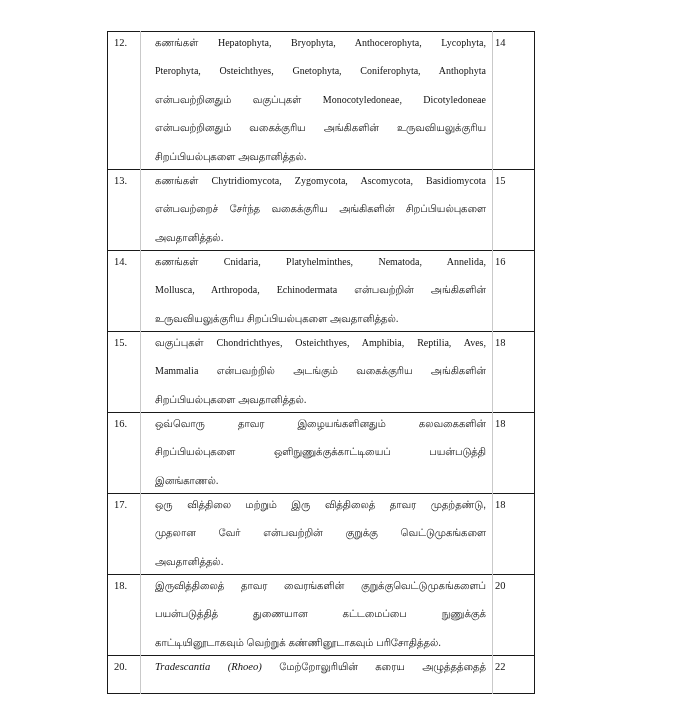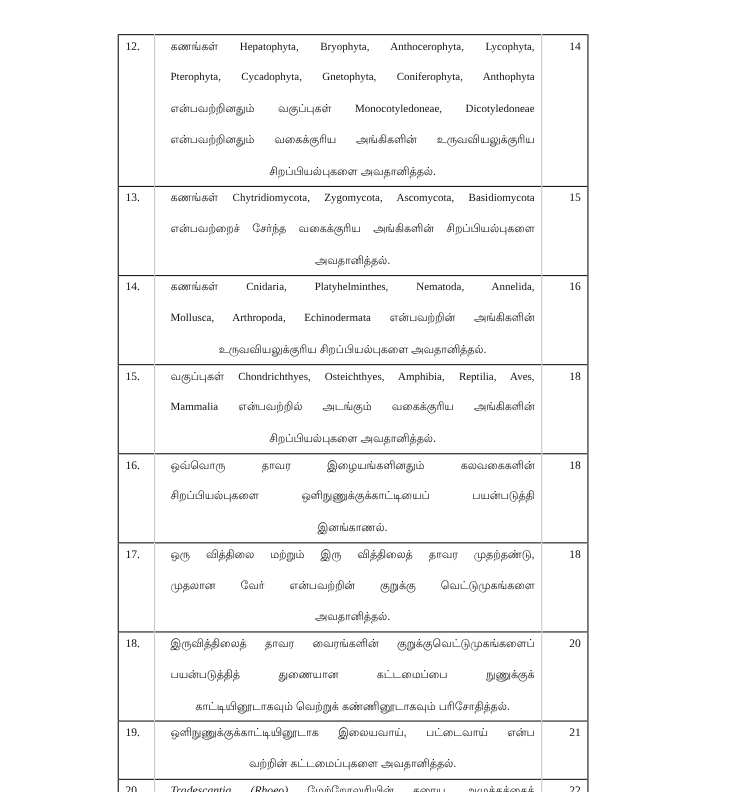--- a/index.html
+++ b/index.html
@@ -62,21 +62,21 @@
     font-size: 10.6px;
     line-height: 14.2px;
     text-align: justify;
     text-justify: inter-word;
     word-spacing: 0.2px;
   }
 
   .syllabus-table td.col-page {
     border-right: 1.5px solid #1a1a1a;
     width: 42px;
-    text-align: right;
+    text-align: left;
     font-size: 10.5px;
     line-height: 14.2px;
     padding-left: 2px;
     padding-right: 6px;
   }
 
   .ta {
     font-family: "Liberation Sans", "DejaVu Sans", sans-serif;
     font-size: 10.1px;
     font-weight: 400;
@@ -101,34 +101,34 @@
   .body-line.just {
     text-align: justify;
   }
   .body-line.just::after {
     content: "";
     display: inline-block;
     width: 100%;
     height: 0;
   }
   .body-line.last {
-    text-align: center;
+    text-align: left;
   }
 </style>
 </head>
 <body>
 
 <div class="page">
   <table class="syllabus-table">
     <tbody>
         <tr>
           <td class="col-num">12.</td>
           <td class="col-body">
             <span class="body-line just"><span class="ta">கணங்கள்</span> <span class="sci">Hepatophyta, Bryophyta, Anthocerophyta, Lycophyta,</span></span>
-            <span class="body-line just"><span class="sci">Pterophyta, Cycadophyta, Gnetophyta, Coniferophyta, Anthophyta</span></span>
+            <span class="body-line just"><span class="sci">Pterophyta, Osteichthyes, Gnetophyta, Coniferophyta, Anthophyta</span></span>
             <span class="body-line just"><span class="ta">என்பவற்றினதும்</span> <span class="ta">வகுப்புகள்</span> <span class="sci">Monocotyledoneae, Dicotyledoneae</span></span>
             <span class="body-line just"><span class="ta">என்பவற்றினதும் வகைக்குரிய அங்கிகளின் உருவவியலுக்குரிய</span></span>
             <span class="body-line last"><span class="ta">சிறப்பியல்புகளை அவதானித்தல்.</span></span>
           </td>
           <td class="col-page">14</td>
         </tr>
         <tr>
           <td class="col-num">13.</td>
           <td class="col-body">
             <span class="body-line just"><span class="ta">கணங்கள்</span> <span class="sci">Chytridiomycota, Zygomycota, Ascomycota, Basidiomycota</span></span>
@@ -176,28 +176,20 @@
         <tr>
           <td class="col-num">18.</td>
           <td class="col-body">
             <span class="body-line just"><span class="ta">இருவித்திலைத் தாவர வைரங்களின் குறுக்குவெட்டுமுகங்களைப்</span></span>
             <span class="body-line just"><span class="ta">பயன்படுத்தித்</span> <span class="ta">துணையான</span> <span class="ta">கட்டமைப்பை</span> <span class="ta">நுணுக்குக்</span></span>
             <span class="body-line last"><span class="ta">காட்டியினூடாகவும் வெற்றுக் கண்ணினூடாகவும் பரிசோதித்தல்.</span></span>
           </td>
           <td class="col-page">20</td>
         </tr>
         <tr>
-          <td class="col-num">19.</td>
-          <td class="col-body">
-            <span class="body-line just"><span class="ta">ஒளிநுணுக்குக்காட்டியினூடாக</span> <span class="ta">இலையவாய்,</span> <span class="ta">பட்டைவாய்</span> <span class="ta">என்ப</span></span>
-            <span class="body-line last"><span class="ta">வற்றின் கட்டமைப்புகளை அவதானித்தல்.</span></span>
-          </td>
-          <td class="col-page">21</td>
-        </tr>
-        <tr>
           <td class="col-num">20.</td>
           <td class="col-body">
             <span class="body-line just"><span class="sci-it">Tradescantia (Rhoeo)</span> <span class="ta">மேற்றோலுரியின்</span> <span class="ta">கரைய</span> <span class="ta">அழுத்தத்தைத்</span></span>
           </td>
           <td class="col-page">22</td>
         </tr>
       </tbody>
   </table>
 </div>
 

